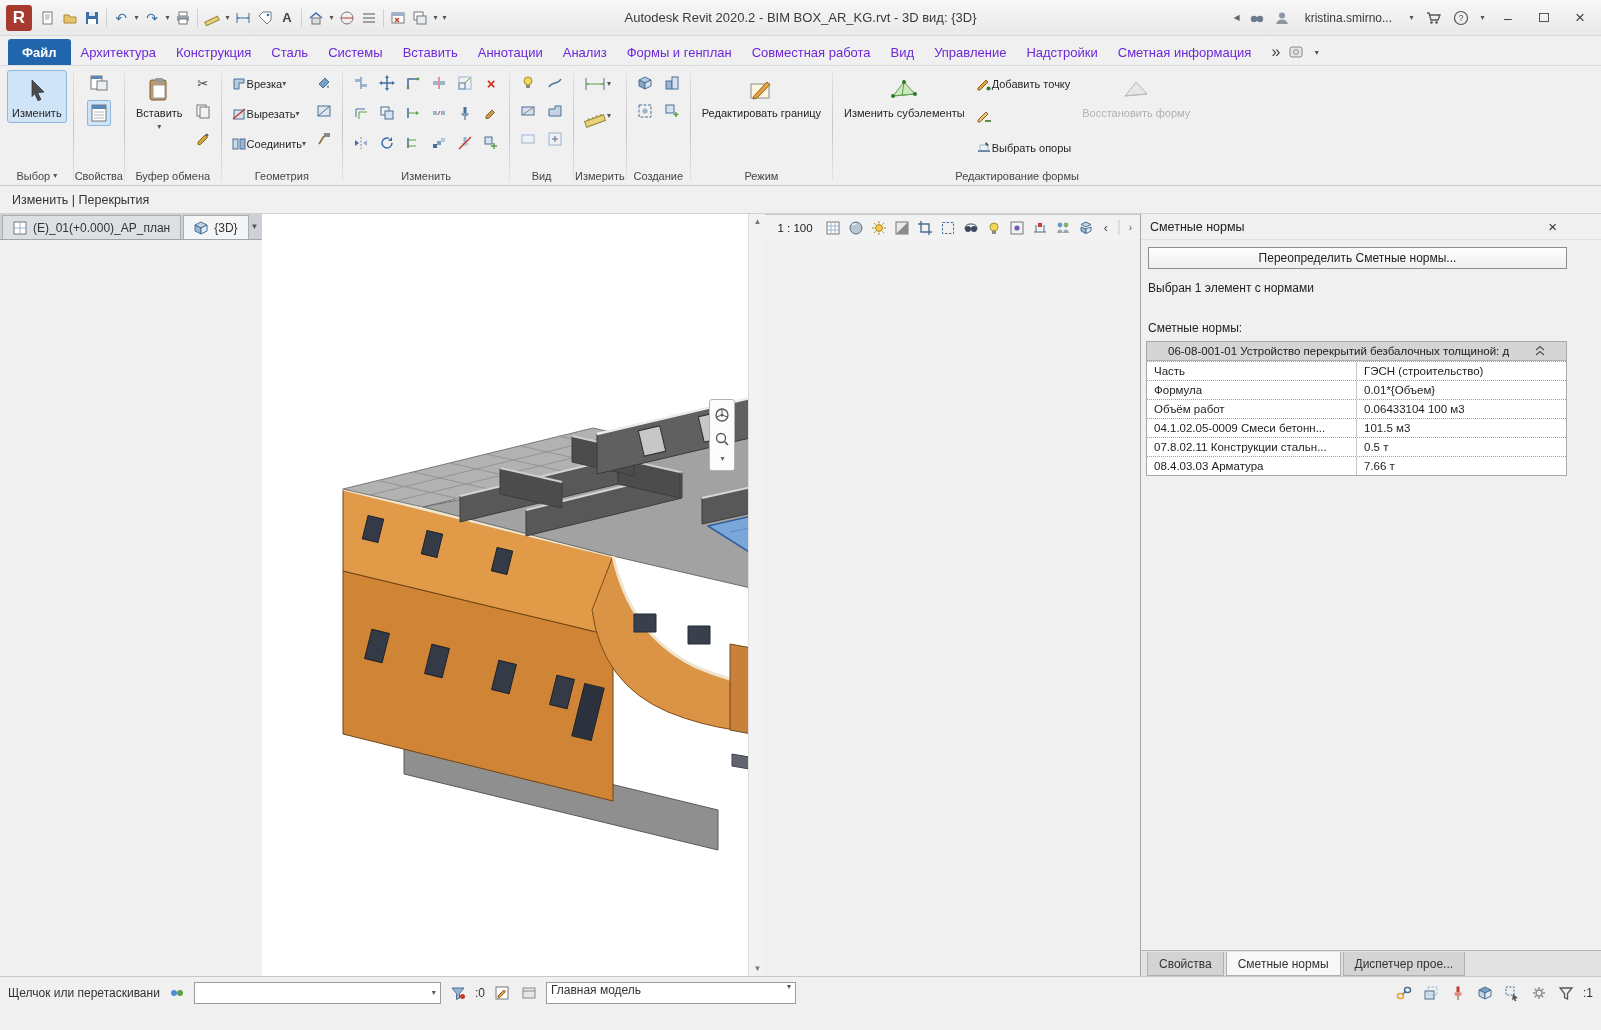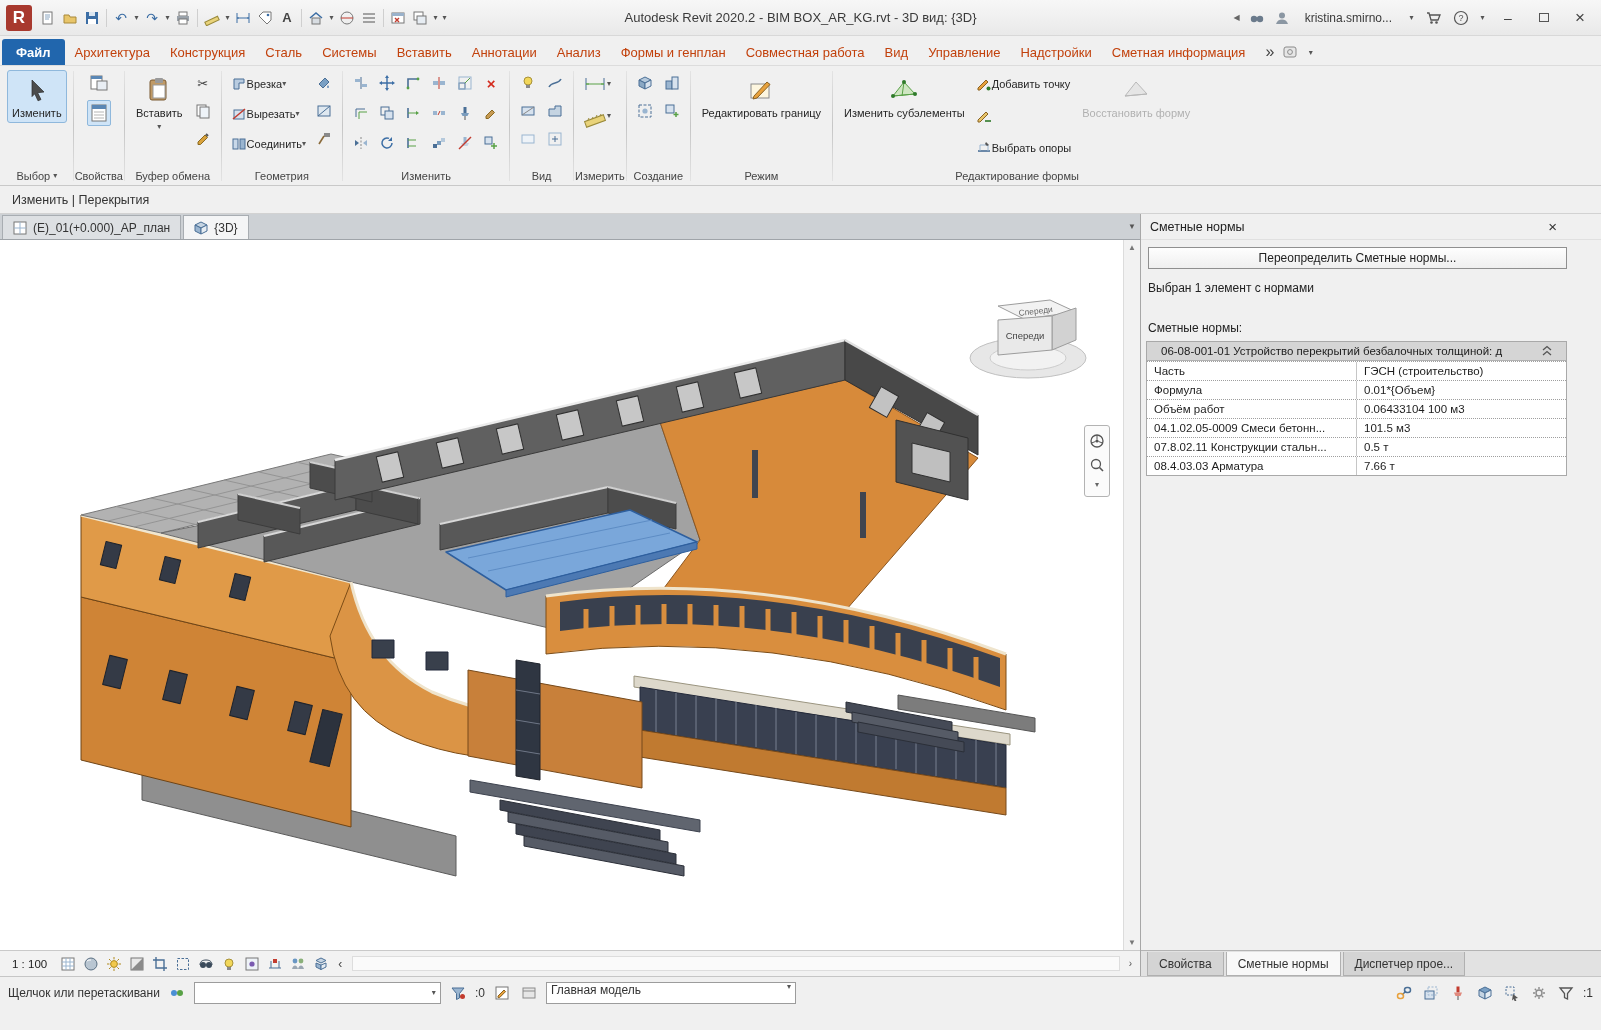--- a/index.html
+++ b/index.html
@@ -14,22 +14,22 @@
 .qsep{width:1px;height:18px;background:#cfcfcf;margin:0 3px}
 .tb-title{position:absolute;left:50%;transform:translateX(-50%);font-size:13px;color:#3a3a3a;white-space:nowrap}
 .tb-right{margin-left:auto;display:flex;align-items:center;gap:6px}
 .tb-user{display:flex;align-items:center;gap:15px;font-size:12px;color:#3a3a3a;white-space:nowrap}
 .winbtn{width:30px;height:26px;display:flex;align-items:center;justify-content:center;color:#444;font-size:14px}
 .maxglyph{width:10px;height:9px;border:1.5px solid #555}
 .i16{width:16px;height:16px;display:block}
 .i14{width:14px;height:14px;display:block}
 
 
-.tabrow{position:absolute;top:36px;left:0;right:0;height:30px;display:flex;align-items:flex-end;background:#f0f0f0;border-bottom:1px solid #dcdcdc;padding-left:2px}
-.rtab{height:26px;display:flex;align-items:center;padding:0 10px;font-size:13px;color:#c2410c;white-space:nowrap}
+.tabrow{position:absolute;top:36px;left:0;right:0;height:30px;display:flex;align-items:flex-end;background:#f0f0f0;border-bottom:1px solid #dcdcdc;padding-left:8px}
+.rtab{height:26px;display:flex;align-items:center;padding:0 10px;font-size:13px;color:#6d28d9;white-space:nowrap}
 .rtab.file{background:#2166ad;color:#fff;border-radius:3px 3px 0 0;padding:0 14px;font-weight:bold}
 .tab-extra{margin-left:10px;display:flex;align-items:center;gap:8px;color:#444;height:26px}
 
 
 .ribbon{position:absolute;top:66px;left:0;right:0;height:120px;background:#f0f0f0;border-bottom:1px solid #c9c9c9;display:flex;padding:1px 2px 0}
 .rgroup{display:flex;flex-direction:column}
 .rg-body{flex:1;display:flex;align-items:flex-start;padding:3px 5px 0;gap:3px}
 .rg-label{height:18px;display:flex;align-items:center;justify-content:center;gap:3px;font-size:11px;color:#454545;white-space:nowrap}
 .rg-sep{width:1px;margin:4px 1px;background:linear-gradient(#e3e3e3,#c6c6c6,#e3e3e3)}
 .bigbtn{display:flex;flex-direction:column;align-items:center;justify-content:flex-start;gap:3px;padding:5px 4px 2px;min-width:54px;border:1px solid transparent;border-radius:3px;font-size:11px;line-height:1.15;text-align:center;color:#262626}
@@ -43,21 +43,21 @@
 .caret{font-size:8px;color:#555;line-height:1}
 .i24{width:24px;height:24px;display:block}
 .i20{width:20px;height:20px;display:block}
 .i28{width:28px;height:28px;display:block}
 
 
 .optbar{position:absolute;top:186px;left:0;right:0;height:28px;background:#f0f0f0;border-bottom:1px solid #d2d2d2;display:flex;align-items:center;padding-left:12px;font-size:12.5px;color:#333}
 
 
 .main{position:absolute;top:214px;left:0;right:0;bottom:54px;display:flex}
-.vcol{width:1140px;display:flex;flex-direction:column}
+.vcol{width:1140px;display:flex;flex-direction:row}
 .viewtabs{height:26px;background:#cdd1d5;display:flex;align-items:flex-end;padding-left:2px;gap:2px;border-bottom:1px solid #9fa4a9}
 .vtab{height:24px;display:flex;align-items:center;gap:6px;padding:0 10px;font-size:12px;background:#dde0e3;border:1px solid #a8adb2;border-bottom:none;color:#333;white-space:nowrap}
 .vtab.active{background:#f4f5f6}
 .vtablist{margin-left:auto;margin-right:4px;align-self:center;font-size:8px;color:#555}
 .viewport{flex:1;position:relative;background:#ffffff;overflow:hidden}
 .bsvg{position:absolute;left:0;top:0}
 .vscroll{position:absolute;right:0;top:0;bottom:0;width:17px;background:#f2f2f2;border-left:1px solid #dcdcdc;display:flex;flex-direction:column;justify-content:space-between;align-items:center;font-size:8px;color:#777;padding:3px 0}
 .navbar{position:absolute;right:30px;top:185px;width:26px;background:#fbfbfb;border:1px solid #b3b3b3;border-radius:3px;display:flex;flex-direction:column;align-items:center;gap:8px;padding:7px 0}
 .navbar .caret{font-size:8px;color:#666}
 .vcbar{height:26px;background:#f2f2f2;border-top:1px solid #c9c9c9;display:flex;align-items:center;padding:0 4px;gap:2px}
@@ -69,21 +69,21 @@
 
 
 .panel{flex:1;display:flex;flex-direction:column;background:#f0f0f0;border-left:1px solid #a7a7a7}
 .phead{height:26px;display:flex;align-items:center;padding:0 44px 0 9px;font-size:12.5px;color:#222;background:#f0f0f0;border-bottom:1px solid #e0e0e0}
 .pclose{margin-left:auto;font-size:15px;color:#333}
 .pbody{flex:1;padding:5px 34px 0 5px;display:flex;flex-direction:column;overflow:hidden}
 .override{height:22px;border:1px solid #8f8f8f;background:linear-gradient(#fefefe,#efefef);font-size:12px;display:flex;align-items:center;justify-content:center;margin:2px 0 0 2px;color:#222}
 .pinfo{font-size:12px;margin:12px 2px 0;color:#222}
 .psec{font-size:12px;margin:26px 2px 6px;color:#222}
 .ntable{border:1px solid #a9a9a9;background:#fff}
-.nhead{display:flex;align-items:center;background:#d5d5d5;font-size:11.5px;padding:3px 14px;border-bottom:1px solid #b0b0b0;gap:4px;color:#1c1c1c}
+.nhead{display:flex;align-items:center;background:#d5d5d5;font-size:11.5px;padding:3px 21px;border-bottom:1px solid #b0b0b0;gap:4px;color:#1c1c1c}
 .nhead .txt{flex:1;white-space:nowrap;overflow:hidden}
 .nrow{display:grid;grid-template-columns:210px 1fr;font-size:11.5px;border-top:1px dotted #9f9f9f}
 .ncell{padding:3px 7px;white-space:nowrap;overflow:hidden;color:#1c1c1c}
 .ncell.name{border-right:1px solid #c6c6c6}
 .ptabs{height:26px;display:flex;align-items:stretch;gap:2px;padding:1px 0 0 6px;border-top:1px solid #b3b3b3;background:#e2e2e2}
 .ptab{display:flex;align-items:center;padding:0 11px;font-size:12px;background:#d4d4d4;border:1px solid #b0b0b0;border-top:none;color:#333;white-space:nowrap}
 .ptab.active{background:#f8f8f8}
 
 
 .statusbar{position:absolute;left:0;right:0;top:976px;height:43px;background:#f0f0f0;border-top:1px solid #c6c6c6;padding:4px 8px 0;font-size:12px;color:#333}

